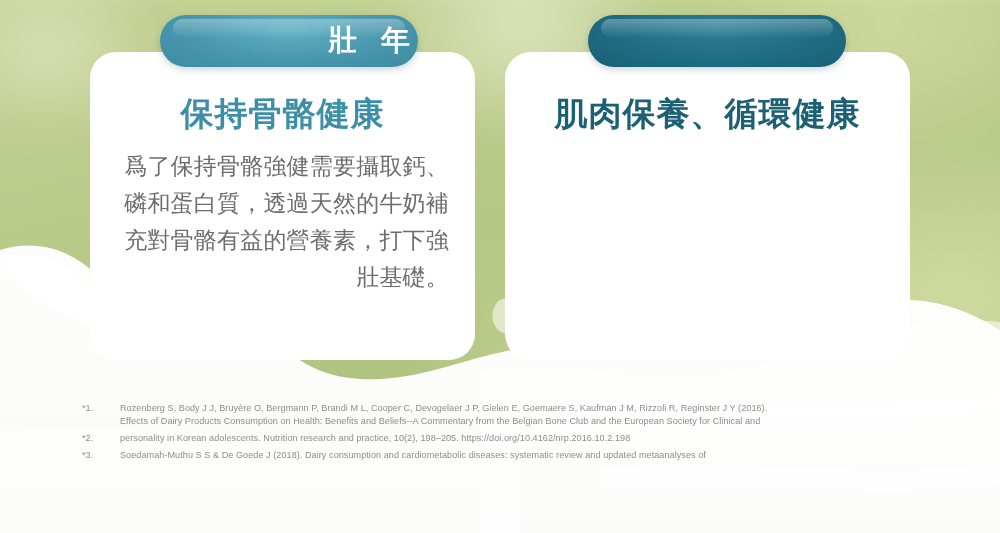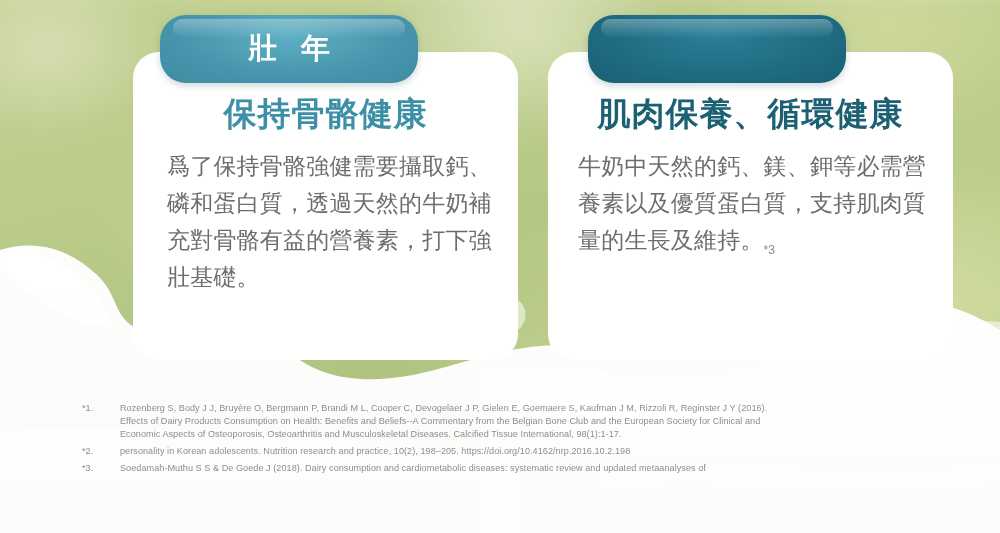--- a/index.html
+++ b/index.html
@@ -64,21 +64,20 @@
     top: 0;
     width: 1000px;
     height: 400px;
   }
 
   .card {
     position: absolute;
     background: #ffffff;
     border-radius: 26px;
     box-sizing: border-box;
-    margin-left: 43px;
   }
   .card::after {
     
     content: "";
     position: absolute;
     left: 6px;
     right: 6px;
     bottom: -7px;
     height: 14px;
     border-radius: 0 0 26px 26px;
@@ -96,25 +95,25 @@
     left: 505px;
     top: 52px;
     width: 405px;
     height: 308px;
   }
 
   
   .badge {
     position: absolute;
     top: 15px;
-    height: 68px;
+    height: 52px;
     border-radius: 26px;
     display: flex;
     align-items: center;
-    justify-content: center;
+    justify-content: flex-end;
     color: #ffffff;
     font-size: 29px;
     font-weight: bold;
     letter-spacing: 8px;
     text-indent: 8px;
     z-index: 5;
     box-shadow: 0 3px 7px rgba(40,80,95,0.22);
   }
   .badge .badge-gloss {
     position: absolute;
@@ -154,21 +153,21 @@
     margin: 0 0 14px 0;
     letter-spacing: 1px;
   }
   #title-prime { color: #3c8fa6; }
   #title-senior { color: #1c6073; text-align: center; }
 
   .card-text {
     font-size: 23px;
     line-height: 1.62;
     color: #6d6d6d;
-    text-align: left;
+    text-align: right;
     margin: 0;
     letter-spacing: 0.2px;
   }
   #text-prime  { padding: 0 6px 0 14px; }
   #text-senior { padding: 0 4px 0 10px; }
 
   .fn-ref {
     font-size: 12px;
     vertical-align: sub;
     color: #8a8a8a;
@@ -257,37 +256,35 @@
     </div>
 
     <div class="badge" id="badge-prime">
       <span class="badge-gloss"></span>
       <span>壯 年</span>
     </div>
 
     <div class="card" id="card-senior">
       <div class="card-body">
         <h2 class="card-title" id="title-senior">肌肉保養、循環健康</h2>
-        <p class="card-text" id="text-senior"><span>牛奶中天然的鈣、鎂、鉀等必需營養素以及優質蛋白質，支持肌肉質量的生長及維持。</span><span class="fn-ref">*3</span></p>
       </div>
     </div>
 
     <div class="badge" id="badge-senior">
       <span class="badge-gloss"></span>
     </div>
 
   </div>
 
   <div class="footnotes" id="footnotes">
       <div class="fn-item">
         <span class="fn-marker">*1.</span>
         <span class="fn-lines">
           <span class="fn-line">Rozenberg S, Body J J, Bruyère O, Bergmann P, Brandi M L, Cooper C, Devogelaer J P, Gielen E, Goemaere S, Kaufman J M, Rizzoli R, Reginster J Y (2016).</span>
           <span class="fn-line">Effects of Dairy Products Consumption on Health: Benefits and Beliefs--A Commentary from the Belgian Bone Club and the European Society for Clinical and</span>
-          <span class="fn-line">Economic Aspects of Osteoporosis, Osteoarthritis and Musculoskeletal Diseases. Calcified Tissue International, 98(1):1-17.</span>
         </span>
       </div>
       <div class="fn-item">
         <span class="fn-marker">*2.</span>
         <span class="fn-lines">
           <span class="fn-line">personality in Korean adolescents. Nutrition research and practice, 10(2), 198–205. https://doi.org/10.4162/nrp.2016.10.2.198</span>
         </span>
       </div>
       <div class="fn-item">
         <span class="fn-marker">*3.</span>

